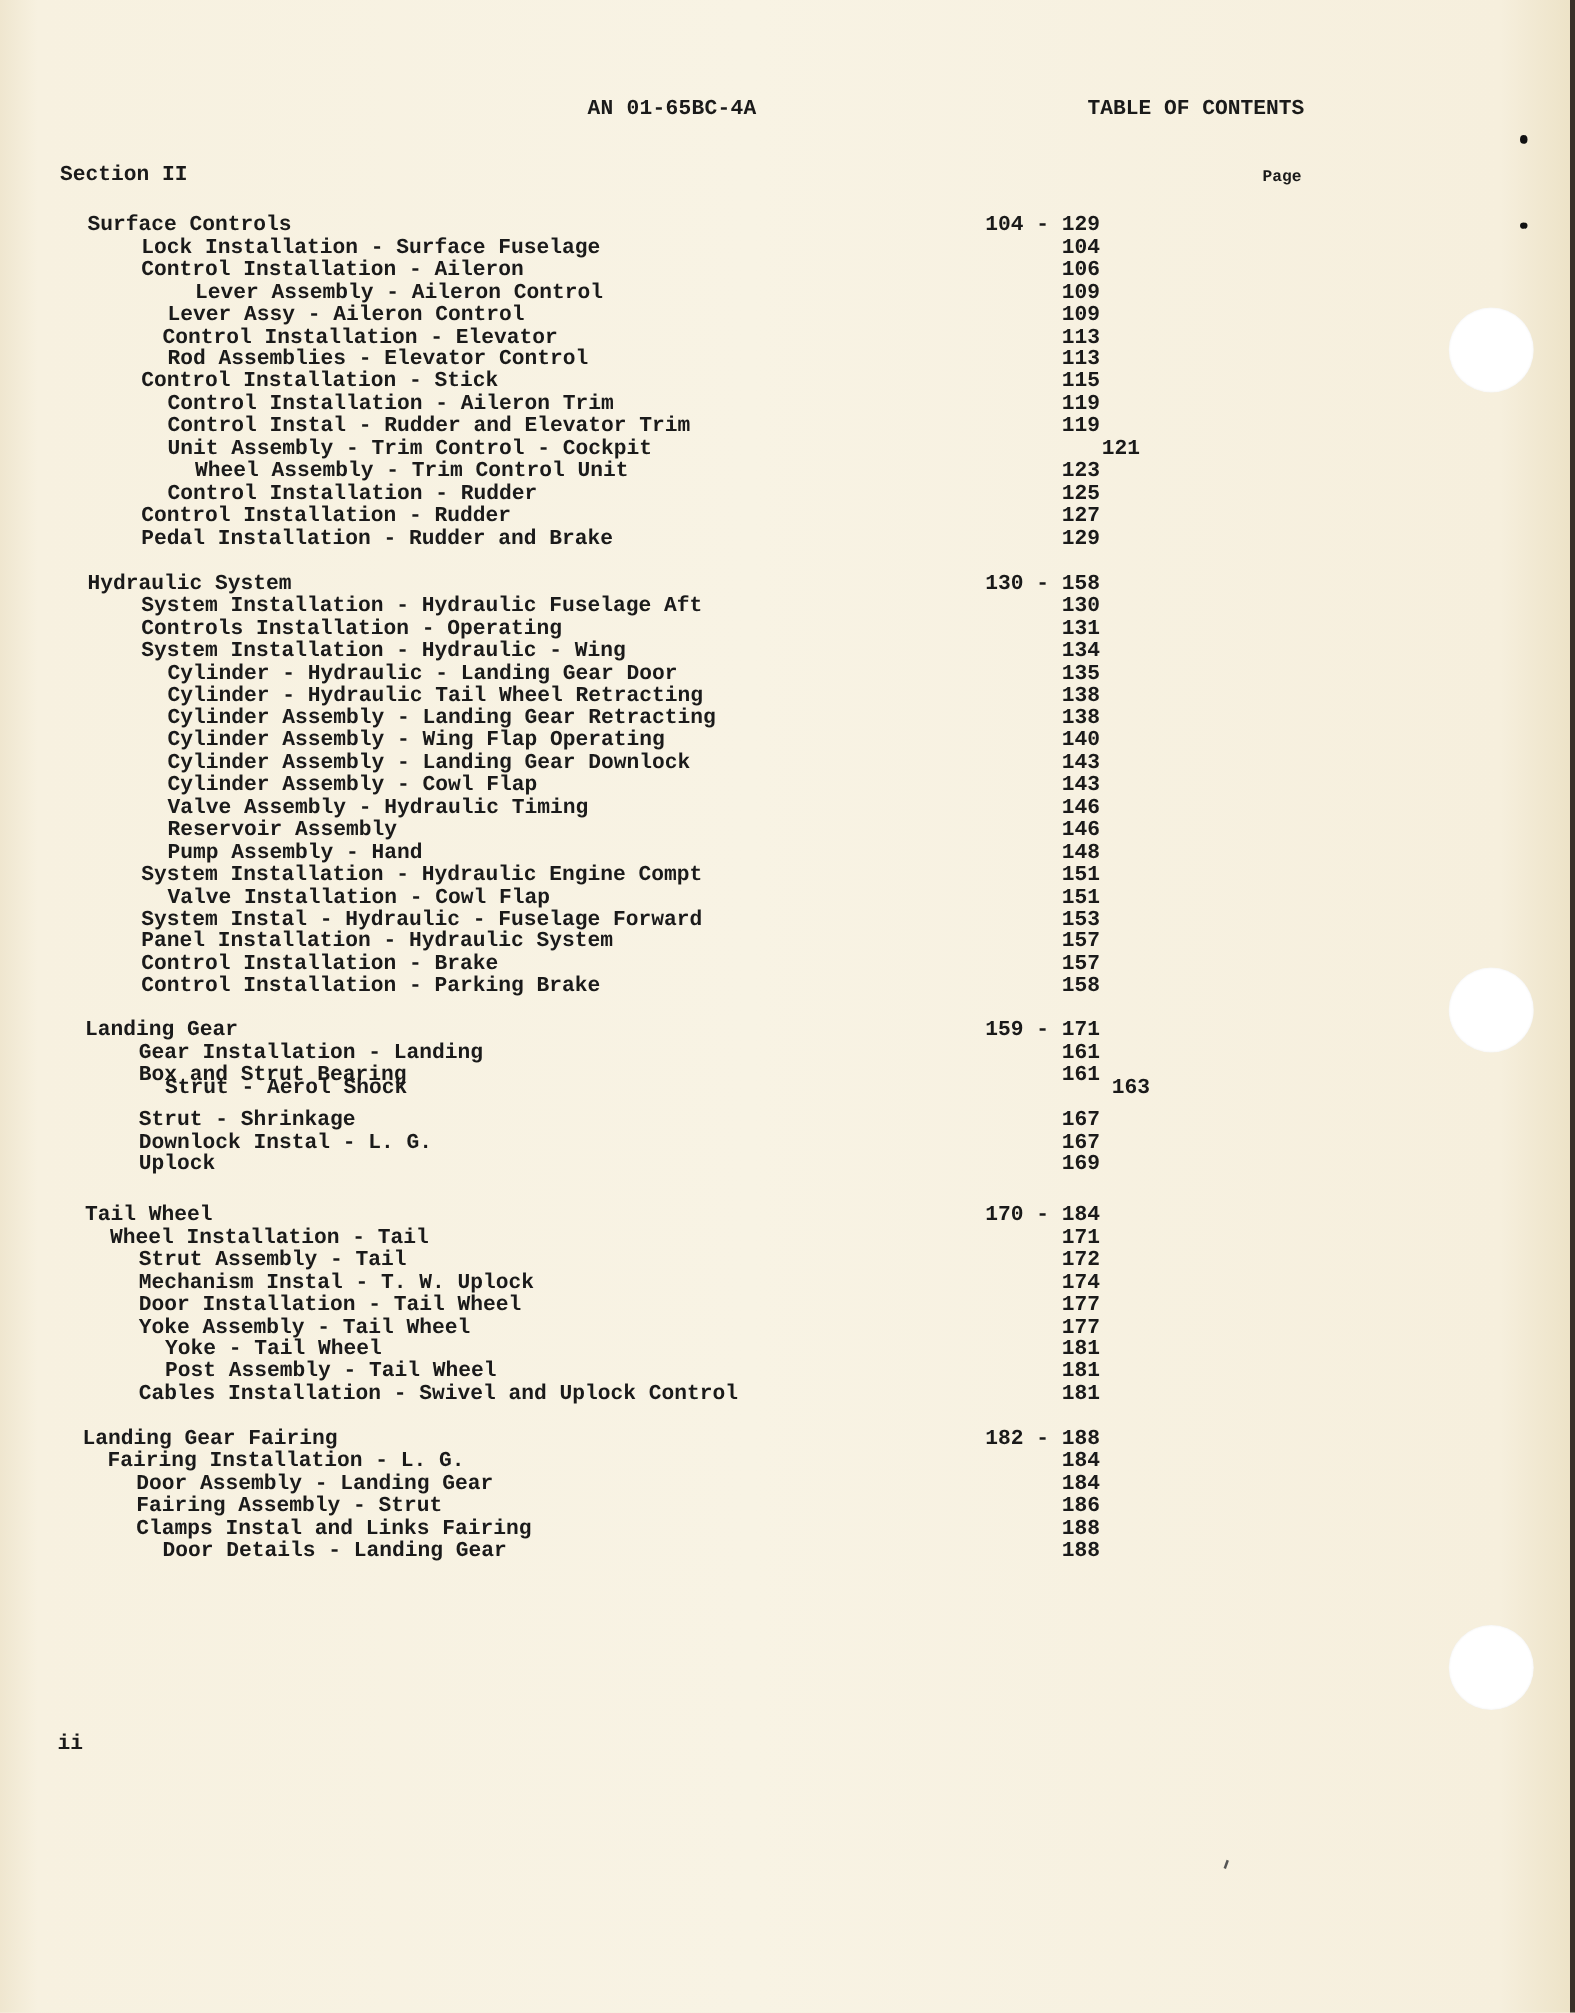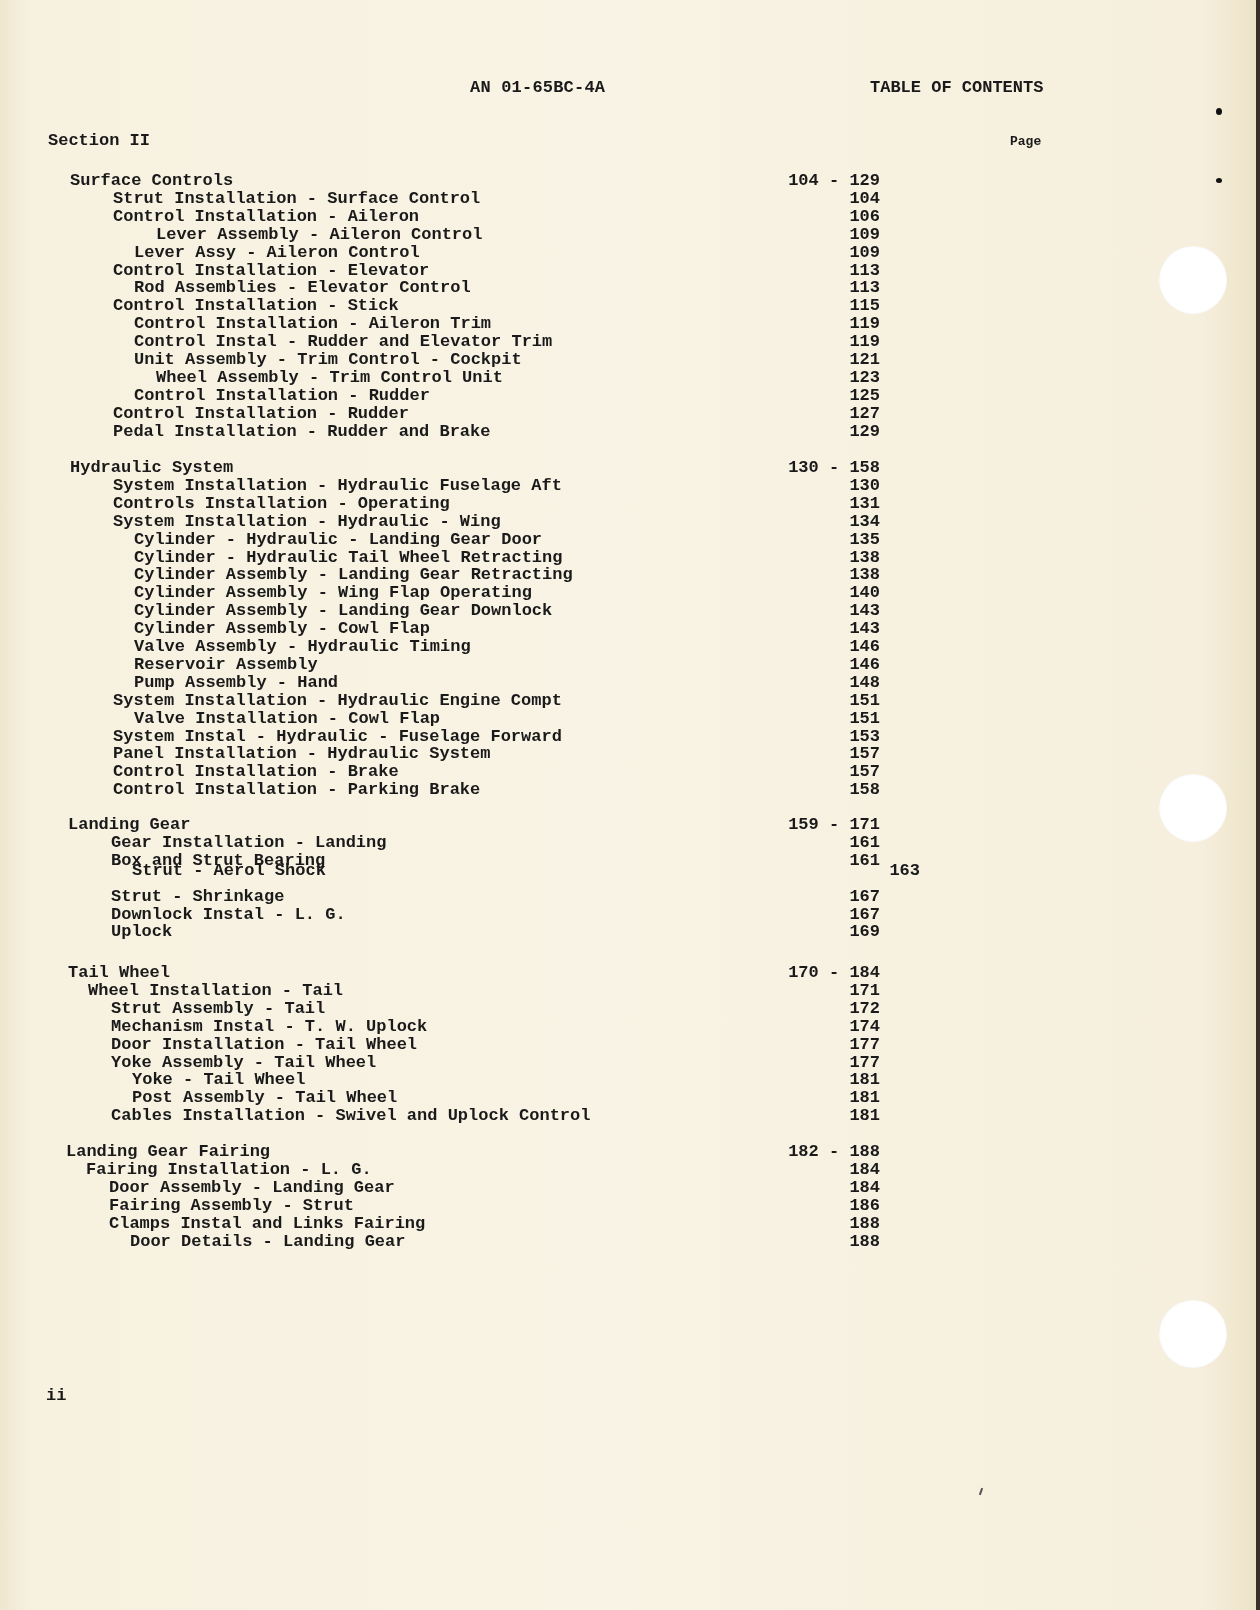--- a/index.html
+++ b/index.html
@@ -41,30 +41,30 @@
   <div class="right-edge"></div>
 
   <div class="header-code">AN 01-65BC-4A</div>
   <div class="header-title">TABLE OF CONTENTS</div>
 
   <div class="section-label">Section II</div>
   <div class="page-col-label">Page</div>
 
   <div class="toc" id="toc">
       <div class="row" style="top: 172px;"><span class="title" style="left: 70px;">Surface Controls</span><span class="pg">104 - 129</span></div>
-      <div class="row" style="top: 189.9px;"><span class="title" style="left: 113px;">Strut Installation - Surface Control</span><span class="pg">104</span></div>
+      <div class="row" style="top: 189.9px;"><span class="title" style="left: 113px;">Lock Installation - Surface Fuselage</span><span class="pg">104</span></div>
       <div class="row" style="top: 207.8px;"><span class="title" style="left: 113px;">Control Installation - Aileron</span><span class="pg">106</span></div>
       <div class="row" style="top: 225.7px;"><span class="title" style="left: 156px;">Lever Assembly - Aileron Control</span><span class="pg">109</span></div>
       <div class="row" style="top: 243.6px;"><span class="title" style="left: 134px;">Lever Assy - Aileron Control</span><span class="pg">109</span></div>
-      <div class="row" style="top: 261.5px;"><span class="title" style="left: 113px;">Control Installation - Elevator</span><span class="pg">113</span></div>
+      <div class="row" style="top: 261.5px;"><span class="title" style="left: 130px;">Control Installation - Elevator</span><span class="pg">113</span></div>
       <div class="row" style="top: 279.4px;"><span class="title" style="left: 134px;">Rod Assemblies - Elevator Control</span><span class="pg">113</span></div>
       <div class="row" style="top: 297.3px;"><span class="title" style="left: 113px;">Control Installation - Stick</span><span class="pg">115</span></div>
       <div class="row" style="top: 315.2px;"><span class="title" style="left: 134px;">Control Installation - Aileron Trim</span><span class="pg">119</span></div>
       <div class="row" style="top: 333.1px;"><span class="title" style="left: 134px;">Control Instal - Rudder and Elevator Trim</span><span class="pg">119</span></div>
-      <div class="row" style="top: 351px;"><span class="title" style="left: 134px;">Unit Assembly - Trim Control - Cockpit</span><span class="pg">121</span></div>
+      <div class="row" style="top: 351px; padding-left: 32px;"><span class="title" style="left: 134px;">Unit Assembly - Trim Control - Cockpit</span><span class="pg">121</span></div>
       <div class="row" style="top: 368.9px;"><span class="title" style="left: 156px;">Wheel Assembly - Trim Control Unit</span><span class="pg">123</span></div>
       <div class="row" style="top: 386.8px;"><span class="title" style="left: 134px;">Control Installation - Rudder</span><span class="pg">125</span></div>
       <div class="row" style="top: 404.7px;"><span class="title" style="left: 113px;">Control Installation - Rudder</span><span class="pg">127</span></div>
       <div class="row" style="top: 422.6px;"><span class="title" style="left: 113px;">Pedal Installation - Rudder and Brake</span><span class="pg">129</span></div>
       <div class="row" style="top: 459px;"><span class="title" style="left: 70px;">Hydraulic System</span><span class="pg">130 - 158</span></div>
       <div class="row" style="top: 476.9px;"><span class="title" style="left: 113px;">System Installation - Hydraulic Fuselage Aft</span><span class="pg">130</span></div>
       <div class="row" style="top: 494.8px;"><span class="title" style="left: 113px;">Controls Installation - Operating</span><span class="pg">131</span></div>
       <div class="row" style="top: 512.7px;"><span class="title" style="left: 113px;">System Installation - Hydraulic - Wing</span><span class="pg">134</span></div>
       <div class="row" style="top: 530.6px;"><span class="title" style="left: 134px;">Cylinder - Hydraulic - Landing Gear Door</span><span class="pg">135</span></div>
       <div class="row" style="top: 548.5px;"><span class="title" style="left: 134px;">Cylinder - Hydraulic Tail Wheel Retracting</span><span class="pg">138</span></div>

